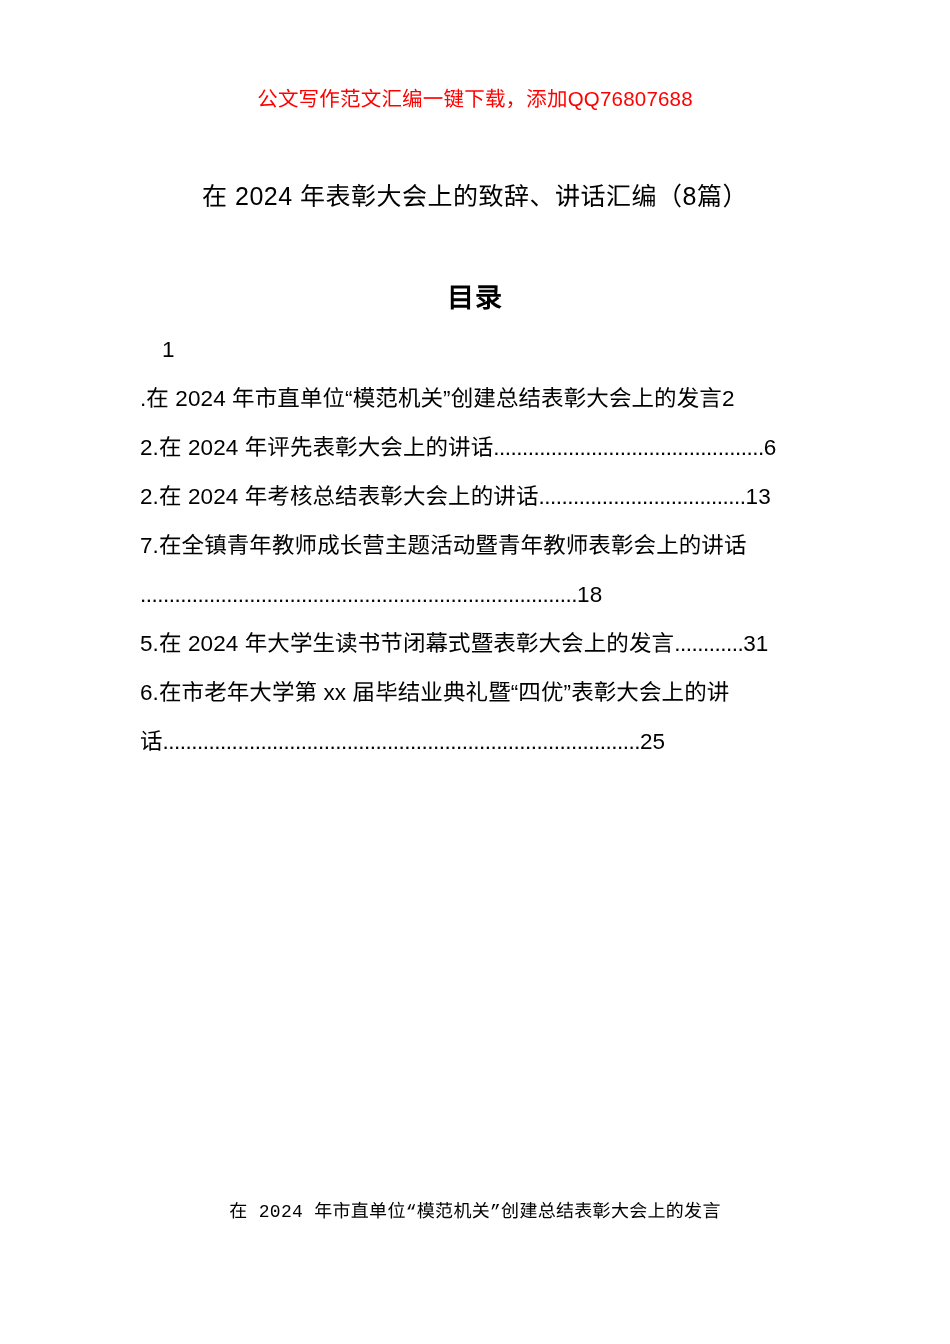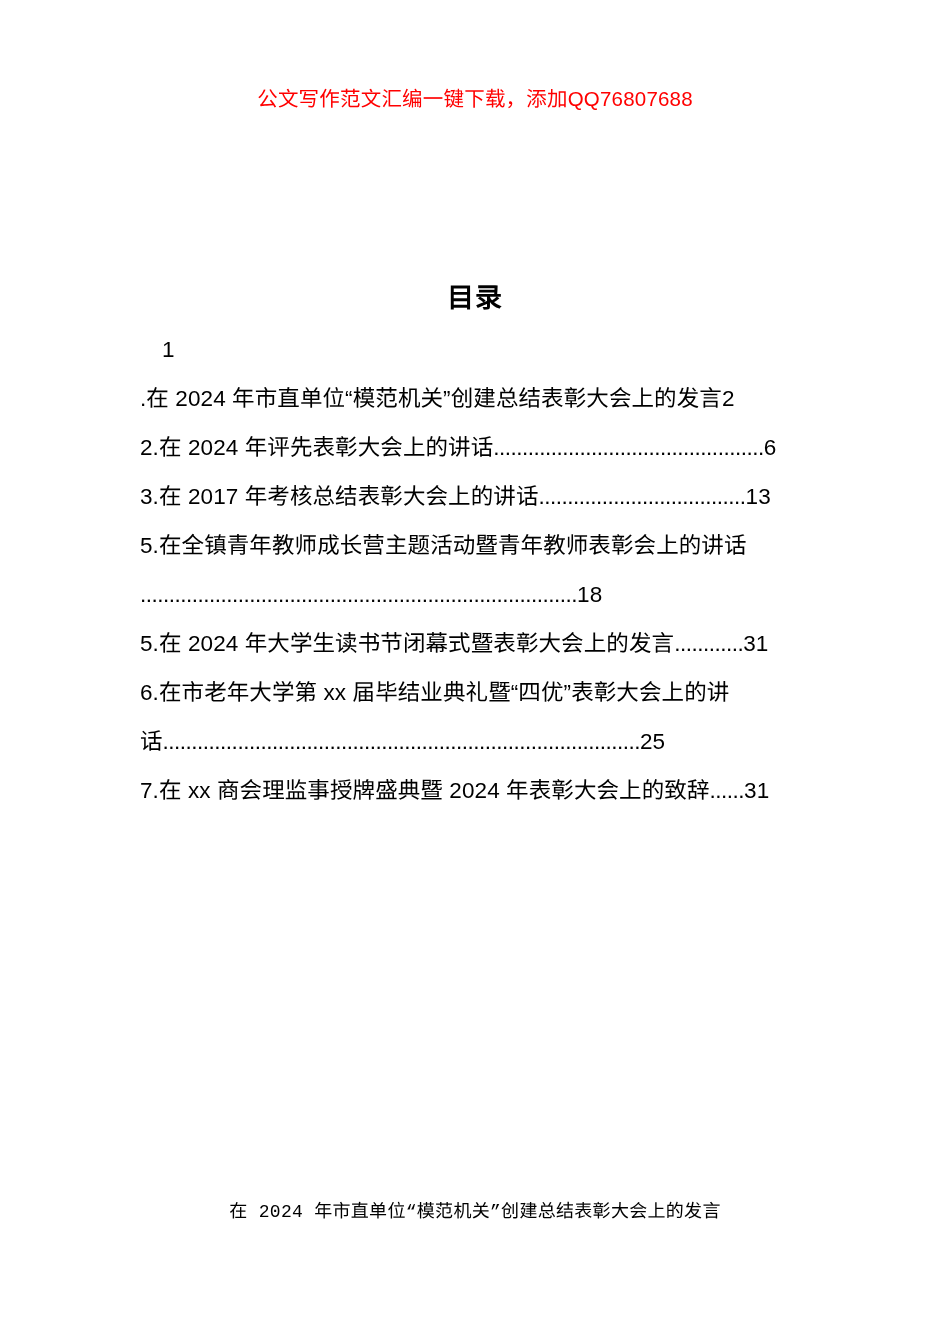--- a/index.html
+++ b/index.html
@@ -88,40 +88,40 @@
     letter-spacing: 0.3px;
   }
 </style>
 </head>
 <body>
 
 <div class="page">
 
   <div class="watermark">公文写作范文汇编一键下载，添加QQ76807688</div>
 
+  <div class="doc-title">在 2024 年表彰大会上的致辞、讲话汇编（8篇）</div>
 
   <div class="toc-heading">目录</div>
 
   <div class="toc">
 
     <div class="toc-line indent-num">1</div>
     <div class="toc-line"><span>.在 2024 年市直单位“模范机关”创建总结表彰大会上的发言</span><span>2</span></div>
 
     <div class="toc-line"><span>2.在 2024 年评先表彰大会上的讲话</span><span class="dots">...............................................</span><span>6</span></div>
 
-    <div class="toc-line"><span>3.在 2017 年考核总结表彰大会上的讲话</span><span class="dots">....................................</span><span>13</span></div>
+    <div class="toc-line"><span>2.在 2024 年考核总结表彰大会上的讲话</span><span class="dots">....................................</span><span>13</span></div>
 
-    <div class="toc-line">5.在全镇青年教师成长营主题活动暨青年教师表彰会上的讲话</div>
+    <div class="toc-line">7.在全镇青年教师成长营主题活动暨青年教师表彰会上的讲话</div>
     <div class="toc-line"><span class="dots">............................................................................</span><span>18</span></div>
 
     <div class="toc-line"><span>5.在 2024 年大学生读书节闭幕式暨表彰大会上的发言</span><span class="dots">............</span><span>31</span></div>
 
     <div class="toc-line">6.在市老年大学第 xx 届毕结业典礼暨“四优”表彰大会上的讲</div>
     <div class="toc-line"><span>话</span><span class="dots">...................................................................................</span><span>25</span></div>
 
-    <div class="toc-line"><span>7.在 xx 商会理监事授牌盛典暨 2024 年表彰大会上的致辞</span><span class="dots">......</span><span>31</span></div>
 
 
   </div>
 
   <div class="footer-title">在 2024 年市直单位“模范机关”创建总结表彰大会上的发言</div>
 
 </div>
 
 </body></html>

